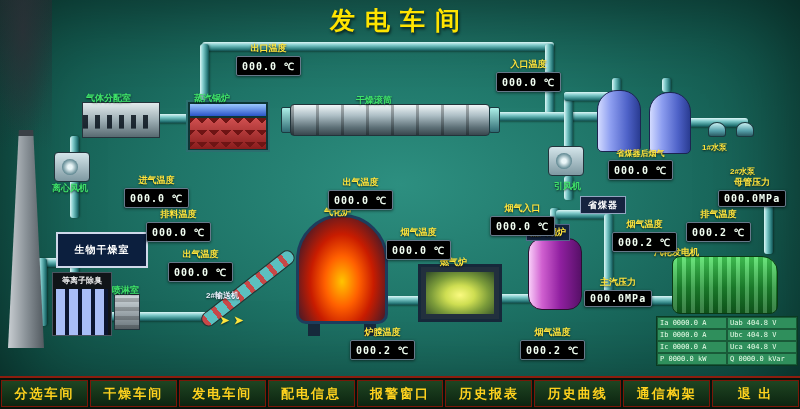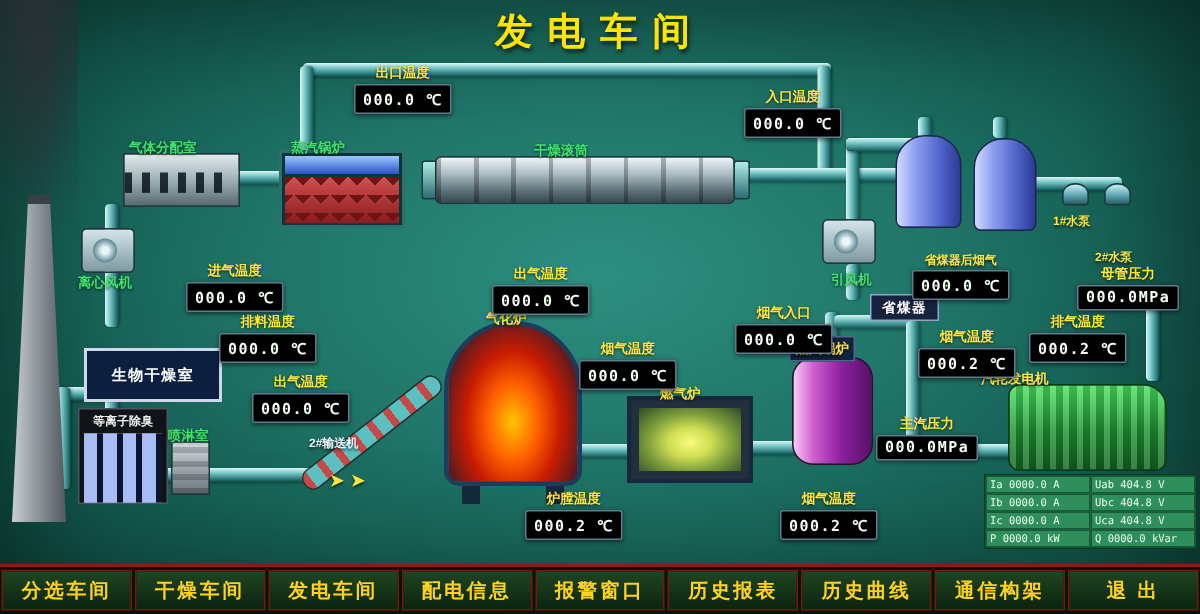--- a/index.html
+++ b/index.html
@@ -226,21 +226,21 @@
     <span class="gvalue">000.0 ℃</span>
   </div>
   <div class="gauge" style="left:386px;top:226px;">
     <span class="glabel">烟气温度</span>
     <span class="gvalue">000.0 ℃</span>
   </div>
   <div class="gauge" style="left:490px;top:202px;">
     <span class="glabel">烟气入口</span>
     <span class="gvalue">000.0 ℃</span>
   </div>
-  <div class="gauge" style="left:608px;top:168px;">
+  <div class="gauge" style="left:608px;top:148px;">
     <span class="glabel small">省煤器后烟气</span>
     <span class="gvalue">000.0 ℃</span>
   </div>
   <div class="gauge" style="left:612px;top:218px;">
     <span class="glabel">烟气温度</span>
     <span class="gvalue">000.2 ℃</span>
   </div>
   <div class="gauge" style="left:584px;top:276px;">
     <span class="glabel">主汽压力</span>
     <span class="gvalue">000.0MPa</span>

